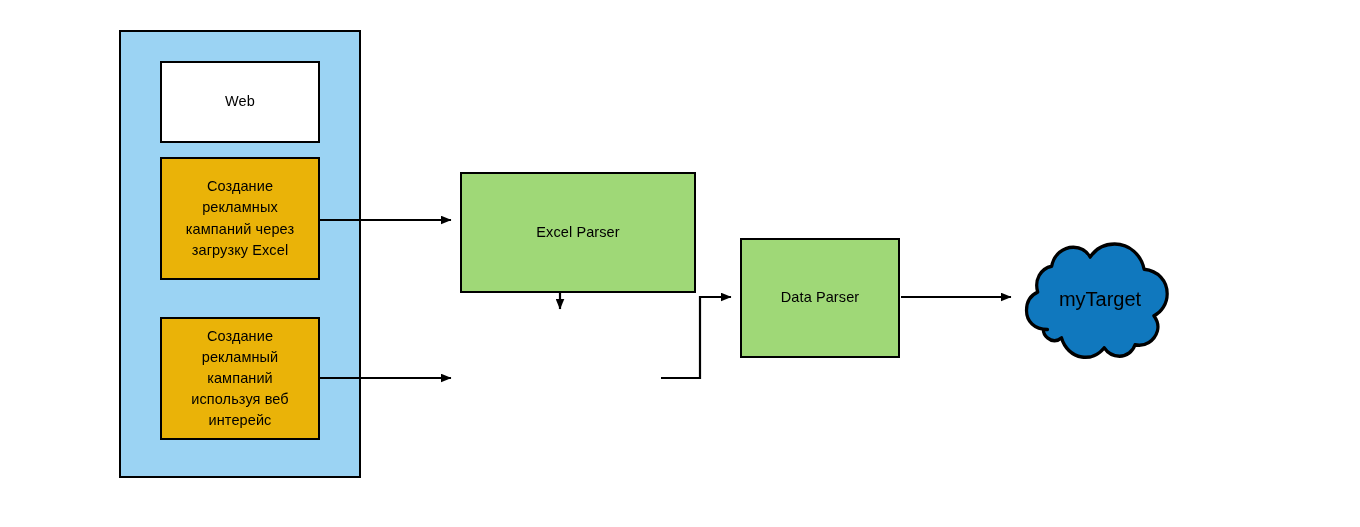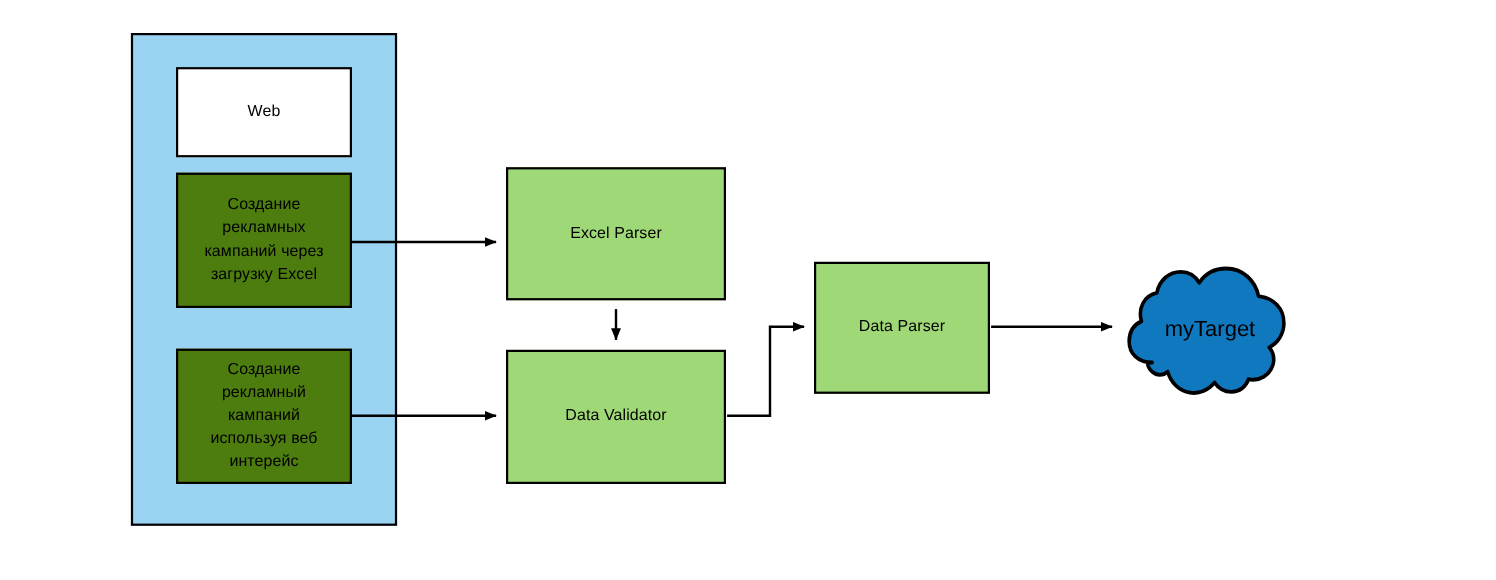--- a/index.html
+++ b/index.html
@@ -33,21 +33,21 @@
     letter-spacing: 0.1px;
   }
   .container-web {
     background: #9BD3F3;
     border: 2px solid #000000;
   }
   .node-white {
     background: #ffffff;
   }
   .node-yellow {
-    background: #4d7c0f;
+    background: #eab308;
   }
   .node-green {
     background: #9FD877;
   }
   .node-label {
     display: block;
     padding: 0 6px;
     white-space: pre-line;
   }
   .cloud-wrap {
@@ -116,27 +116,24 @@
   </div>
 
   <div class="node node-yellow" style="left:160px; top:317px; width:160px; height:123px;">
     <span class="node-label">Создание
 рекламный
 кампаний
 используя веб
 интерейс</span>
   </div>
 
-  <div class="node node-green" style="left:460px; top:152px; width:200px; height:121px;">
+  <div class="node node-green" style="left:460px; top:172px; width:236px; height:121px;">
     <span class="node-label">Excel Parser</span>
   </div>
 
-  <div class="node node-green" style="left:460px; top:318px; width:200px; height:122px;">
-    <span class="node-label">Data Validator</span>
-  </div>
 
   <div class="node node-green" style="left:740px; top:238px; width:160px; height:120px;">
     <span class="node-label">Data Parser</span>
   </div>
 
   <div class="cloud-wrap" style="left:1016px; top:238px; width:168px; height:122px;">
     <svg viewBox="0 0 120 80" width="168" height="122" preserveAspectRatio="none">
       <path d="M 22.5 60 C 13 60 7.5 54.5 7.5 47.5
                C 7.5 41.5 10.5 37.5 15.5 35.5
                C 13 27.5 17.5 20 25.5 18.5

